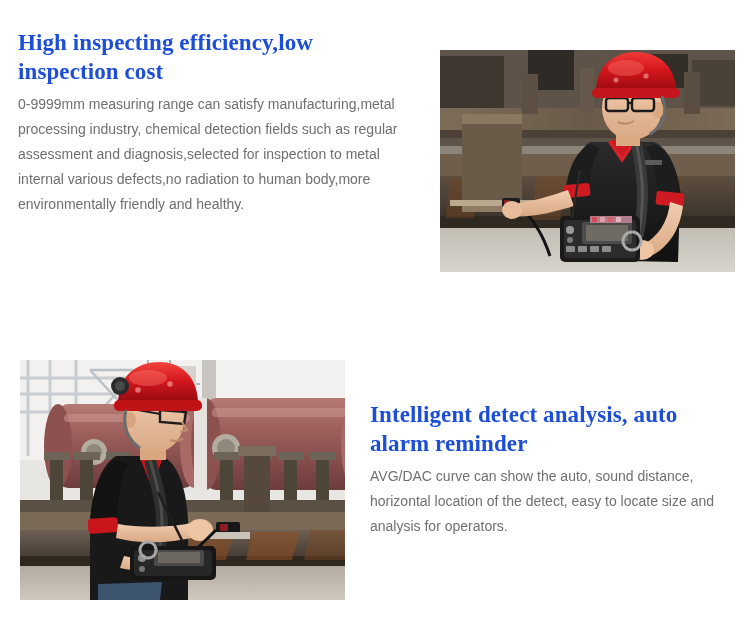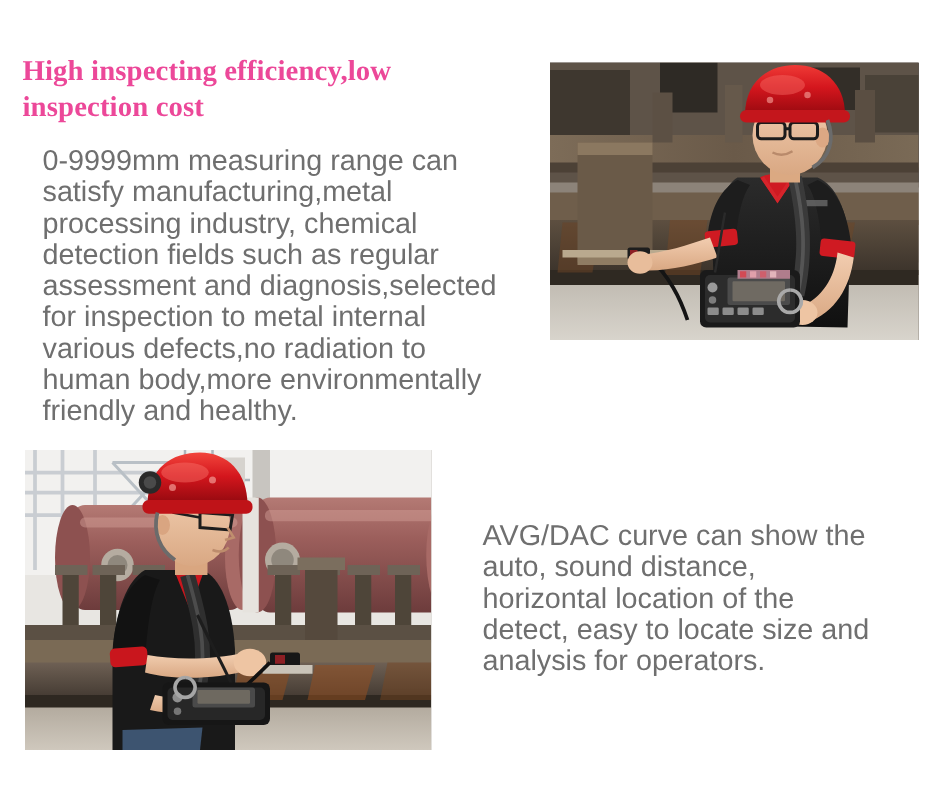--- a/index.html
+++ b/index.html
@@ -28,33 +28,33 @@
     width: 400px;
   }
   .text-block-two {
     position: absolute;
     left: 370px;
     top: 400px;
     width: 355px;
   }
 
   .heading {
-    margin: 14px 0 6px 0;
+    margin: 0 0 6px 0;
     font-family: "Liberation Serif", "DejaVu Serif", serif;
     font-weight: bold;
     font-size: 23px;
     line-height: 29px;
-    color: #ec4899;
+    color: #1d4ed8;
     letter-spacing: 0.1px;
   }
 
   .body-copy {
-    margin: 16px;
+    margin: 0;
     font-family: "Liberation Sans", sans-serif;
-    font-size: 23px;
+    font-size: 14px;
     line-height: 25px;
     color: #6f6f6f;
     font-weight: 400;
   }
 
   
   .photo {
     position: absolute;
     overflow: hidden;
     background: #8a8378;
@@ -379,15 +379,16 @@
       <circle cx="100" cy="26" r="9" fill="#2a2a2a"></circle>
       <circle cx="100" cy="26" r="5" fill="#4a4a4a"></circle>
 
       <path d="M106 50 C 102 66, 108 80, 120 88" stroke="#6b6b6b" stroke-width="3" fill="none"></path>
 
       <path d="M78 224 L78 240 L140 240 L142 222 Z" fill="#3d5470"></path>
     </svg>
   </div>
 
   <div class="text-block-two" style="top:70px;">
+    <h2 class="heading">Intelligent detect analysis, auto alarm reminder</h2>
     <p class="body-copy">AVG/DAC curve can show the auto, sound distance, horizontal location of the detect, easy to locate size and analysis for operators.</p>
   </div>
 </div>
 
 </body></html>

